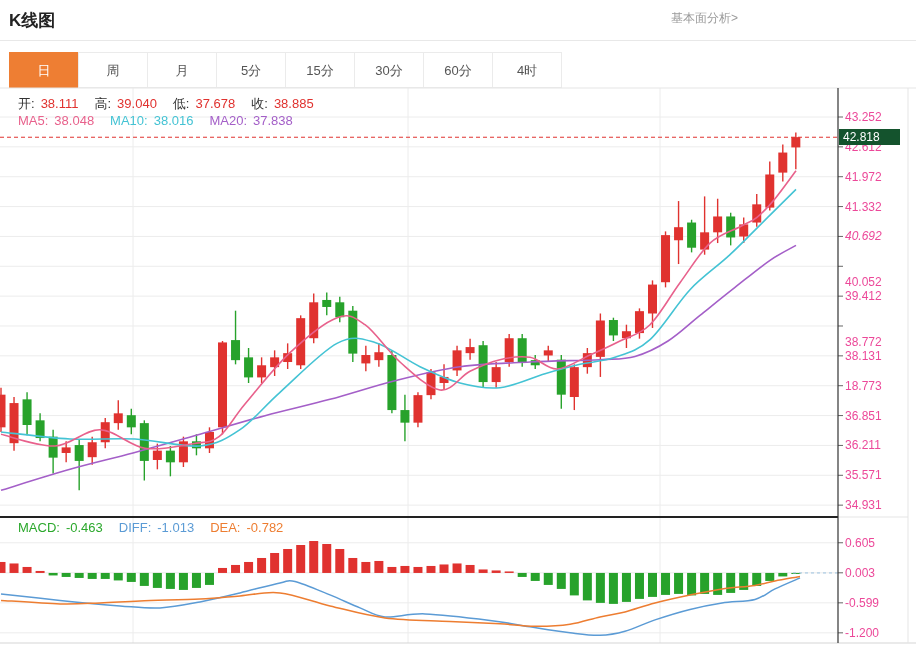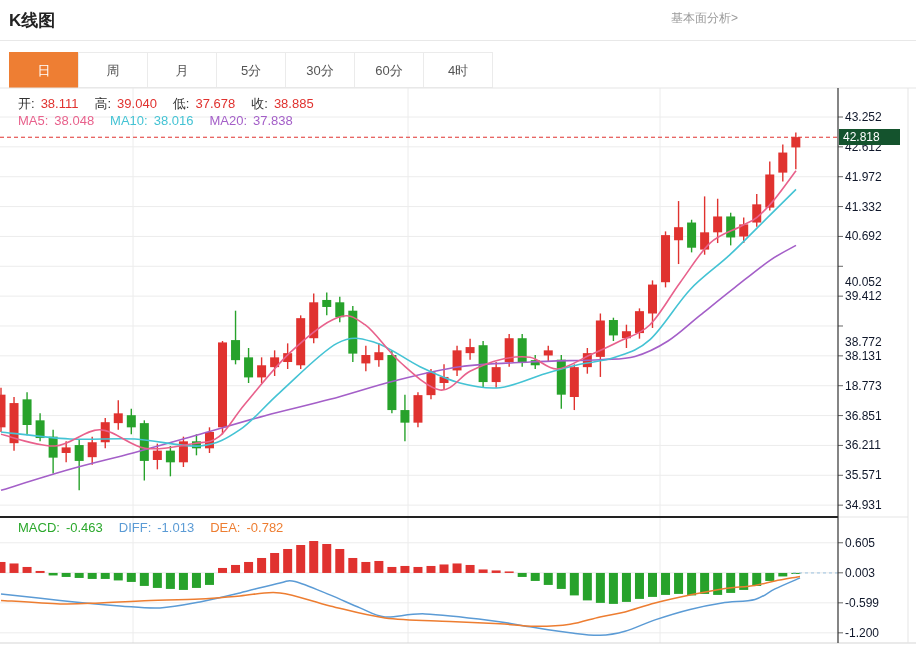--- a/index.html
+++ b/index.html
@@ -10,36 +10,37 @@
   .fund-link { position:absolute; right:6px; top:10px; font-size:12px; color:#9a9a9a; text-decoration:none; cursor:pointer; }
   .header-divider { position:absolute; left:0; top:40px; width:916px; height:1px; background:#e8e8e8; }
   #tab-bar { position:absolute; left:10px; top:52px; display:flex; height:36px; }
   .tab { width:70px; height:36px; line-height:35px; text-align:center; font-size:13px; color:#555;
     background:#fff; border:1px solid #ebebeb; margin-left:-1px; cursor:pointer; }
   .tab.active { background:#ee7e33; border-color:#ee7e33; color:#fff; }
   #chart-svg { position:absolute; left:0; top:0; }
   .info-row { position:absolute; left:18px; font-size:13px; white-space:nowrap; }
   .info-row span { margin-right:6px; }
   .info-row .gap { margin-right:16px;text-align:center; }
-  .axis-label { position:absolute; font-size:12px; color:#0f172a; white-space:nowrap; }
+  .axis-label { position:absolute; font-size:12px; color:#ec4899; white-space:nowrap; }
   #price-tag { position:absolute; left:839px; top:129px; width:61px; height:16px; line-height:16px;
     padding-left:4px; background:#e1231c; color:#fff; font-size:12px; }
 </style>
 </head>
 <body>
 
 <div class="page">
   <div class="page-title">K线图</div>
   <a class="fund-link">基本面分析&gt;</a>
   <div class="header-divider"></div>
   <div id="tab-bar">
       <div class="tab active">日</div>
       <div class="tab">周</div>
       <div class="tab">月</div>
       <div class="tab">5分</div>
+      <div class="tab">15分</div>
       <div class="tab">30分</div>
       <div class="tab">60分</div>
       <div class="tab">4时</div>
     </div>
 
   <svg id="chart-svg" width="916" height="645" viewBox="0 0 916 645">
       <defs>
         <clipPath id="mainClip">
           <rect x="0" y="88" width="838" height="429"></rect>
         </clipPath>
@@ -294,21 +295,21 @@
     </svg>
 
   <div id="ohlc-row" class="info-row" style="top:95px;"><span style="color: rgb(51, 51, 51);">开:</span><span class="gap" style="color: rgb(224, 50, 47);">38.111</span><span style="color: rgb(51, 51, 51);">高:</span><span class="gap" style="color: rgb(224, 50, 47);">39.040</span><span style="color: rgb(51, 51, 51);">低:</span><span class="gap" style="color: rgb(224, 50, 47);">37.678</span><span style="color: rgb(51, 51, 51);">收:</span><span class="gap" style="color: rgb(224, 50, 47);">38.885</span></div>
   <div id="ma-row" class="info-row" style="top:113px;"><span style="color: rgb(232, 97, 140);">MA5:</span><span class="gap" style="color: rgb(232, 97, 140);">38.048</span><span style="color: rgb(68, 195, 212);">MA10:</span><span class="gap" style="color: rgb(68, 195, 212);">38.016</span><span style="color: rgb(164, 95, 200);">MA20:</span><span class="gap" style="color: rgb(164, 95, 200);">37.838</span></div>
   <div id="macd-row" class="info-row" style="top:520px;"><span style="color: rgb(43, 168, 44);">MACD:</span><span class="gap" style="color: rgb(43, 168, 44);">-0.463</span><span style="color: rgb(91, 155, 213);">DIFF:</span><span class="gap" style="color: rgb(91, 155, 213);">-1.013</span><span style="color: rgb(237, 125, 49);">DEA:</span><span class="gap" style="color: rgb(237, 125, 49);">-0.782</span></div>
   <div id="axis-labels">
       <div class="axis-label" style="left: 845px; top: 110px;">43.252</div>
       <div class="axis-label" style="left: 845px; top: 139.857px;">42.612</div>
       <div class="axis-label" style="left: 845px; top: 169.714px;">41.972</div>
       <div class="axis-label" style="left: 845px; top: 199.571px;">41.332</div>
-      <div class="axis-label" style="left: 845px; top: 229.428px;">40.692</div>
+      <div class="axis-label" style="left: 845px; top: 229.428px; font-style: italic;">40.692</div>
       <div class="axis-label" style="left: 845px; top: 259.285px; margin-top: 16px;">40.052</div>
       <div class="axis-label" style="left: 845px; top: 289.142px;">39.412</div>
       <div class="axis-label" style="left: 845px; top: 318.999px; margin-top: 16px;">38.772</div>
       <div class="axis-label" style="left: 845px; top: 348.856px;">38.131</div>
       <div class="axis-label" style="left: 845px; top: 378.713px;">18.773</div>
       <div class="axis-label" style="left: 845px; top: 408.57px;">36.851</div>
       <div class="axis-label" style="left: 845px; top: 438.427px;">36.211</div>
       <div class="axis-label" style="left: 845px; top: 468.284px;">35.571</div>
       <div class="axis-label" style="left: 845px; top: 498.141px;">34.931</div>
       <div class="axis-label" style="left: 845px; top: 535.76px;">0.605</div>

